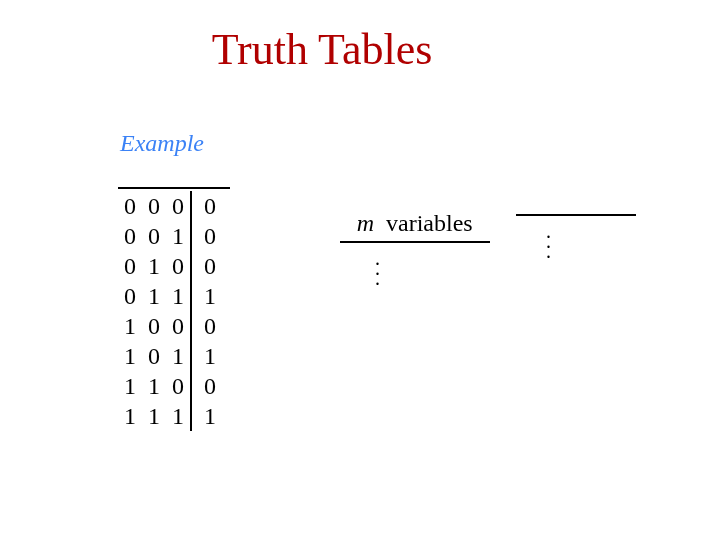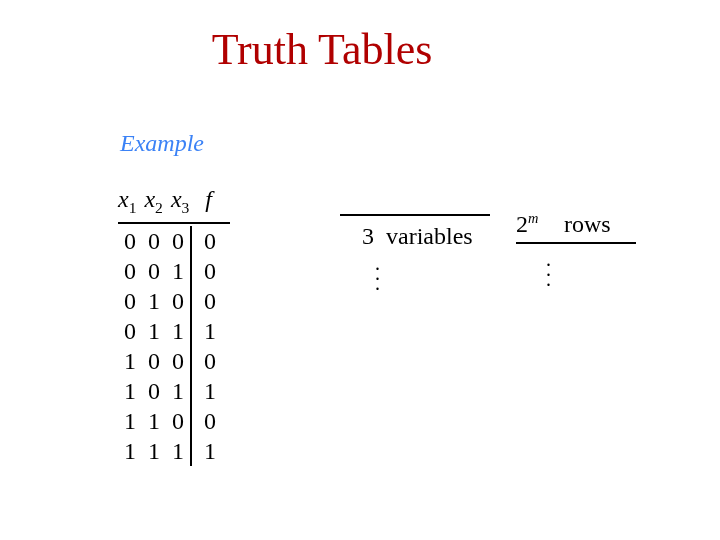--- a/index.html
+++ b/index.html
@@ -126,23 +126,20 @@
 </head>
 <body>
 
 <div class="slide">
 
   <div class="title">Truth Tables</div>
 
   <div class="example-label">Example</div>
 
   <div class="truth">
-    <div class="hdr">
-      <span class="var">x</span><sub>1</sub><span class="sep"></span><span class="var">x</span><sub>2</sub><span class="sep"></span><span class="var">x</span><sub>3</sub><span class="sep"></span><span class="sep"></span><span class="var">f</span>
-    </div>
     <div class="hrline"></div>
     <table>
       <tbody>
         <tr>
             <td>0</td>
             <td>0</td>
             <td>0</td>
             <td class="fcol">0</td>
           </tr>
         <tr>
@@ -186,31 +183,27 @@
             <td>1</td>
             <td>1</td>
             <td class="fcol">1</td>
           </tr>
       </tbody>
     </table>
   </div>
 
   <div class="map">
     <div class="col left">
-      <div class="hrline2"></div>
-      <div class="row">
-        <span class="num">3</span>
+      <div class="hdrrow">
+        <span class="num ital">m</span>
         <span class="word">variables</span>
-      </div>
-      <div class="vdots">.<br>.<br>.</div>
-    </div>
-
-    <div class="col right">
-      <div class="hdrrow">
-        <span class="numR"><span>2</span><sup>m</sup></span>
-        <span class="word">rows</span>
       </div>
       <div class="hrline2"></div>
       <div class="vdots">.<br>.<br>.</div>
     </div>
+
+    <div class="col right">
+      <div class="hrline2"></div>
+      <div class="vdots">.<br>.<br>.</div>
+    </div>
   </div>
 
 </div>
 
 </body></html>

